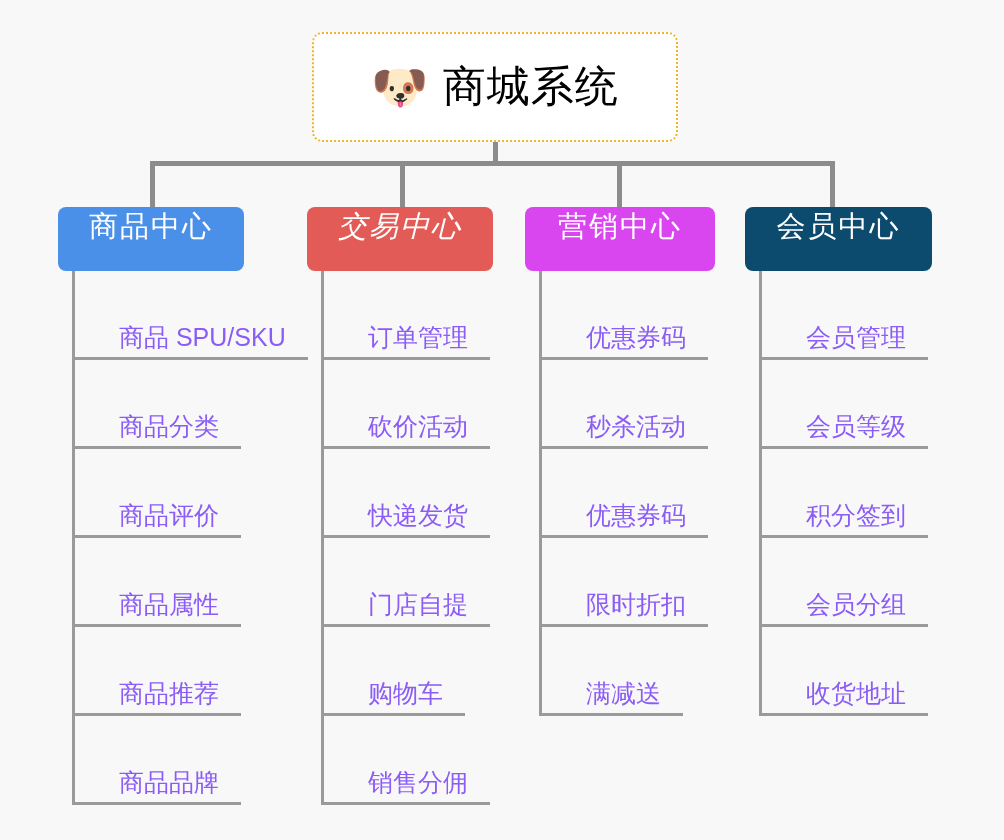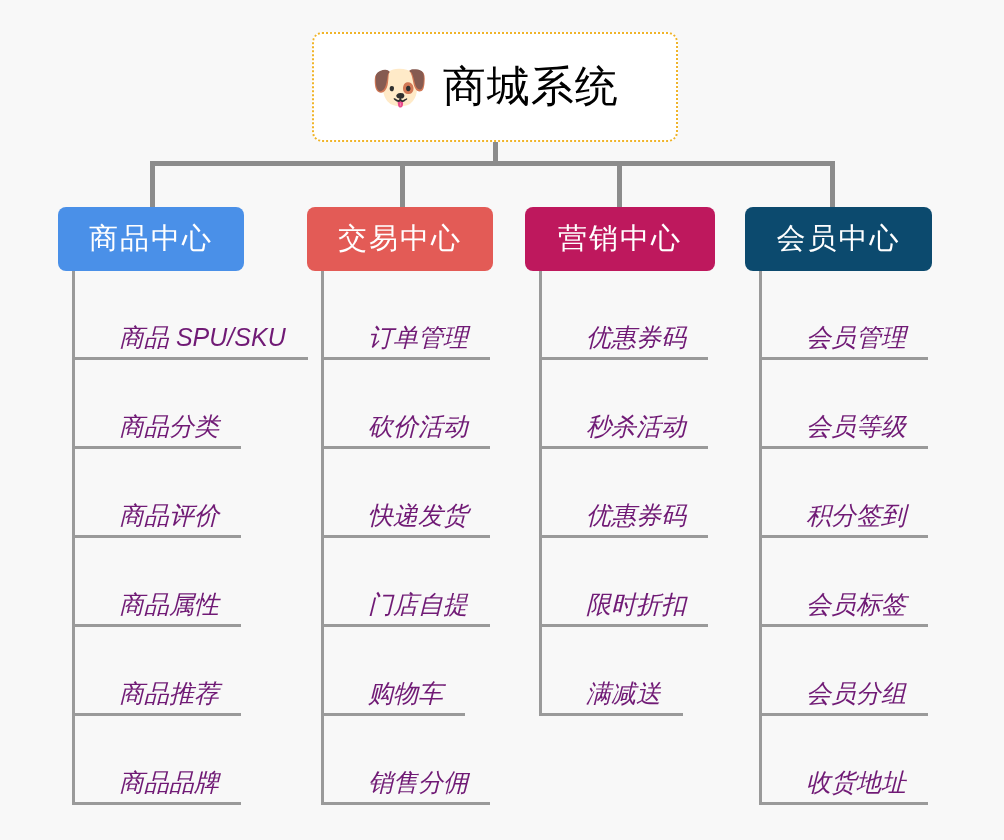--- a/index.html
+++ b/index.html
@@ -84,55 +84,53 @@
   }
   #col-0 { left: 58px; }
   #col-1 { left: 307px; }
   #col-2 { left: 525px; }
   #col-3 { left: 745px; }
 
   .cat-box {
     height: 64px;
     border-radius: 8px;
     display: flex;
-    align-items: center;
     justify-content: center;
     color: #ffffff;
     font-size: 29px;
     letter-spacing: 2px;
     box-sizing: border-box;
   }
   #col-0 .cat-box { width: 186px; background: #4a90e8; }
-  #col-1 .cat-box { width: 186px; background: #e35b56; }
-  #col-2 .cat-box { width: 190px; background: #be185d; }
+  #col-1 .cat-box { width: 186px; background: #e35b56; font-style: italic; }
+  #col-2 .cat-box { width: 190px; background: #d946ef; }
   #col-3 .cat-box { width: 187px; background: #0c4a6e; }
 
   
   .leaf-list {
     position: relative;
     margin-left: 14px;
     padding-top: 0;
     border-left: 3px solid #9a9a9a;
     width: 230px;
   }
   .leaf-item {
     position: relative;
     height: 89px;
     display: flex;
     align-items: flex-end;
   }
   .leaf-label {
     display: inline-block;
     font-size: 25px;
-    color: #701a75;
+    color: #8b5cf6;
     white-space: nowrap;
     padding: 0 22px 6px 44px;
     border-bottom: 3px solid #9a9a9a;
     line-height: 1.1;
-    font-style: italic;
   }
 </style>
 </head>
 <body>
 
 <div id="canvas">
 
   <div id="root-node">
     <span id="root-emoji">🐶</span>
     <span id="root-title">商城系统</span>
@@ -228,23 +226,20 @@
       <div class="leaf-item">
           <span class="leaf-label">会员管理</span>
         </div>
       <div class="leaf-item">
           <span class="leaf-label">会员等级</span>
         </div>
       <div class="leaf-item">
           <span class="leaf-label">积分签到</span>
         </div>
       <div class="leaf-item">
-          <span class="leaf-label">会员标签</span>
-        </div>
-      <div class="leaf-item">
           <span class="leaf-label">会员分组</span>
         </div>
       <div class="leaf-item">
           <span class="leaf-label">收货地址</span>
         </div>
     </div>
   </div>
 
 </div>
 

